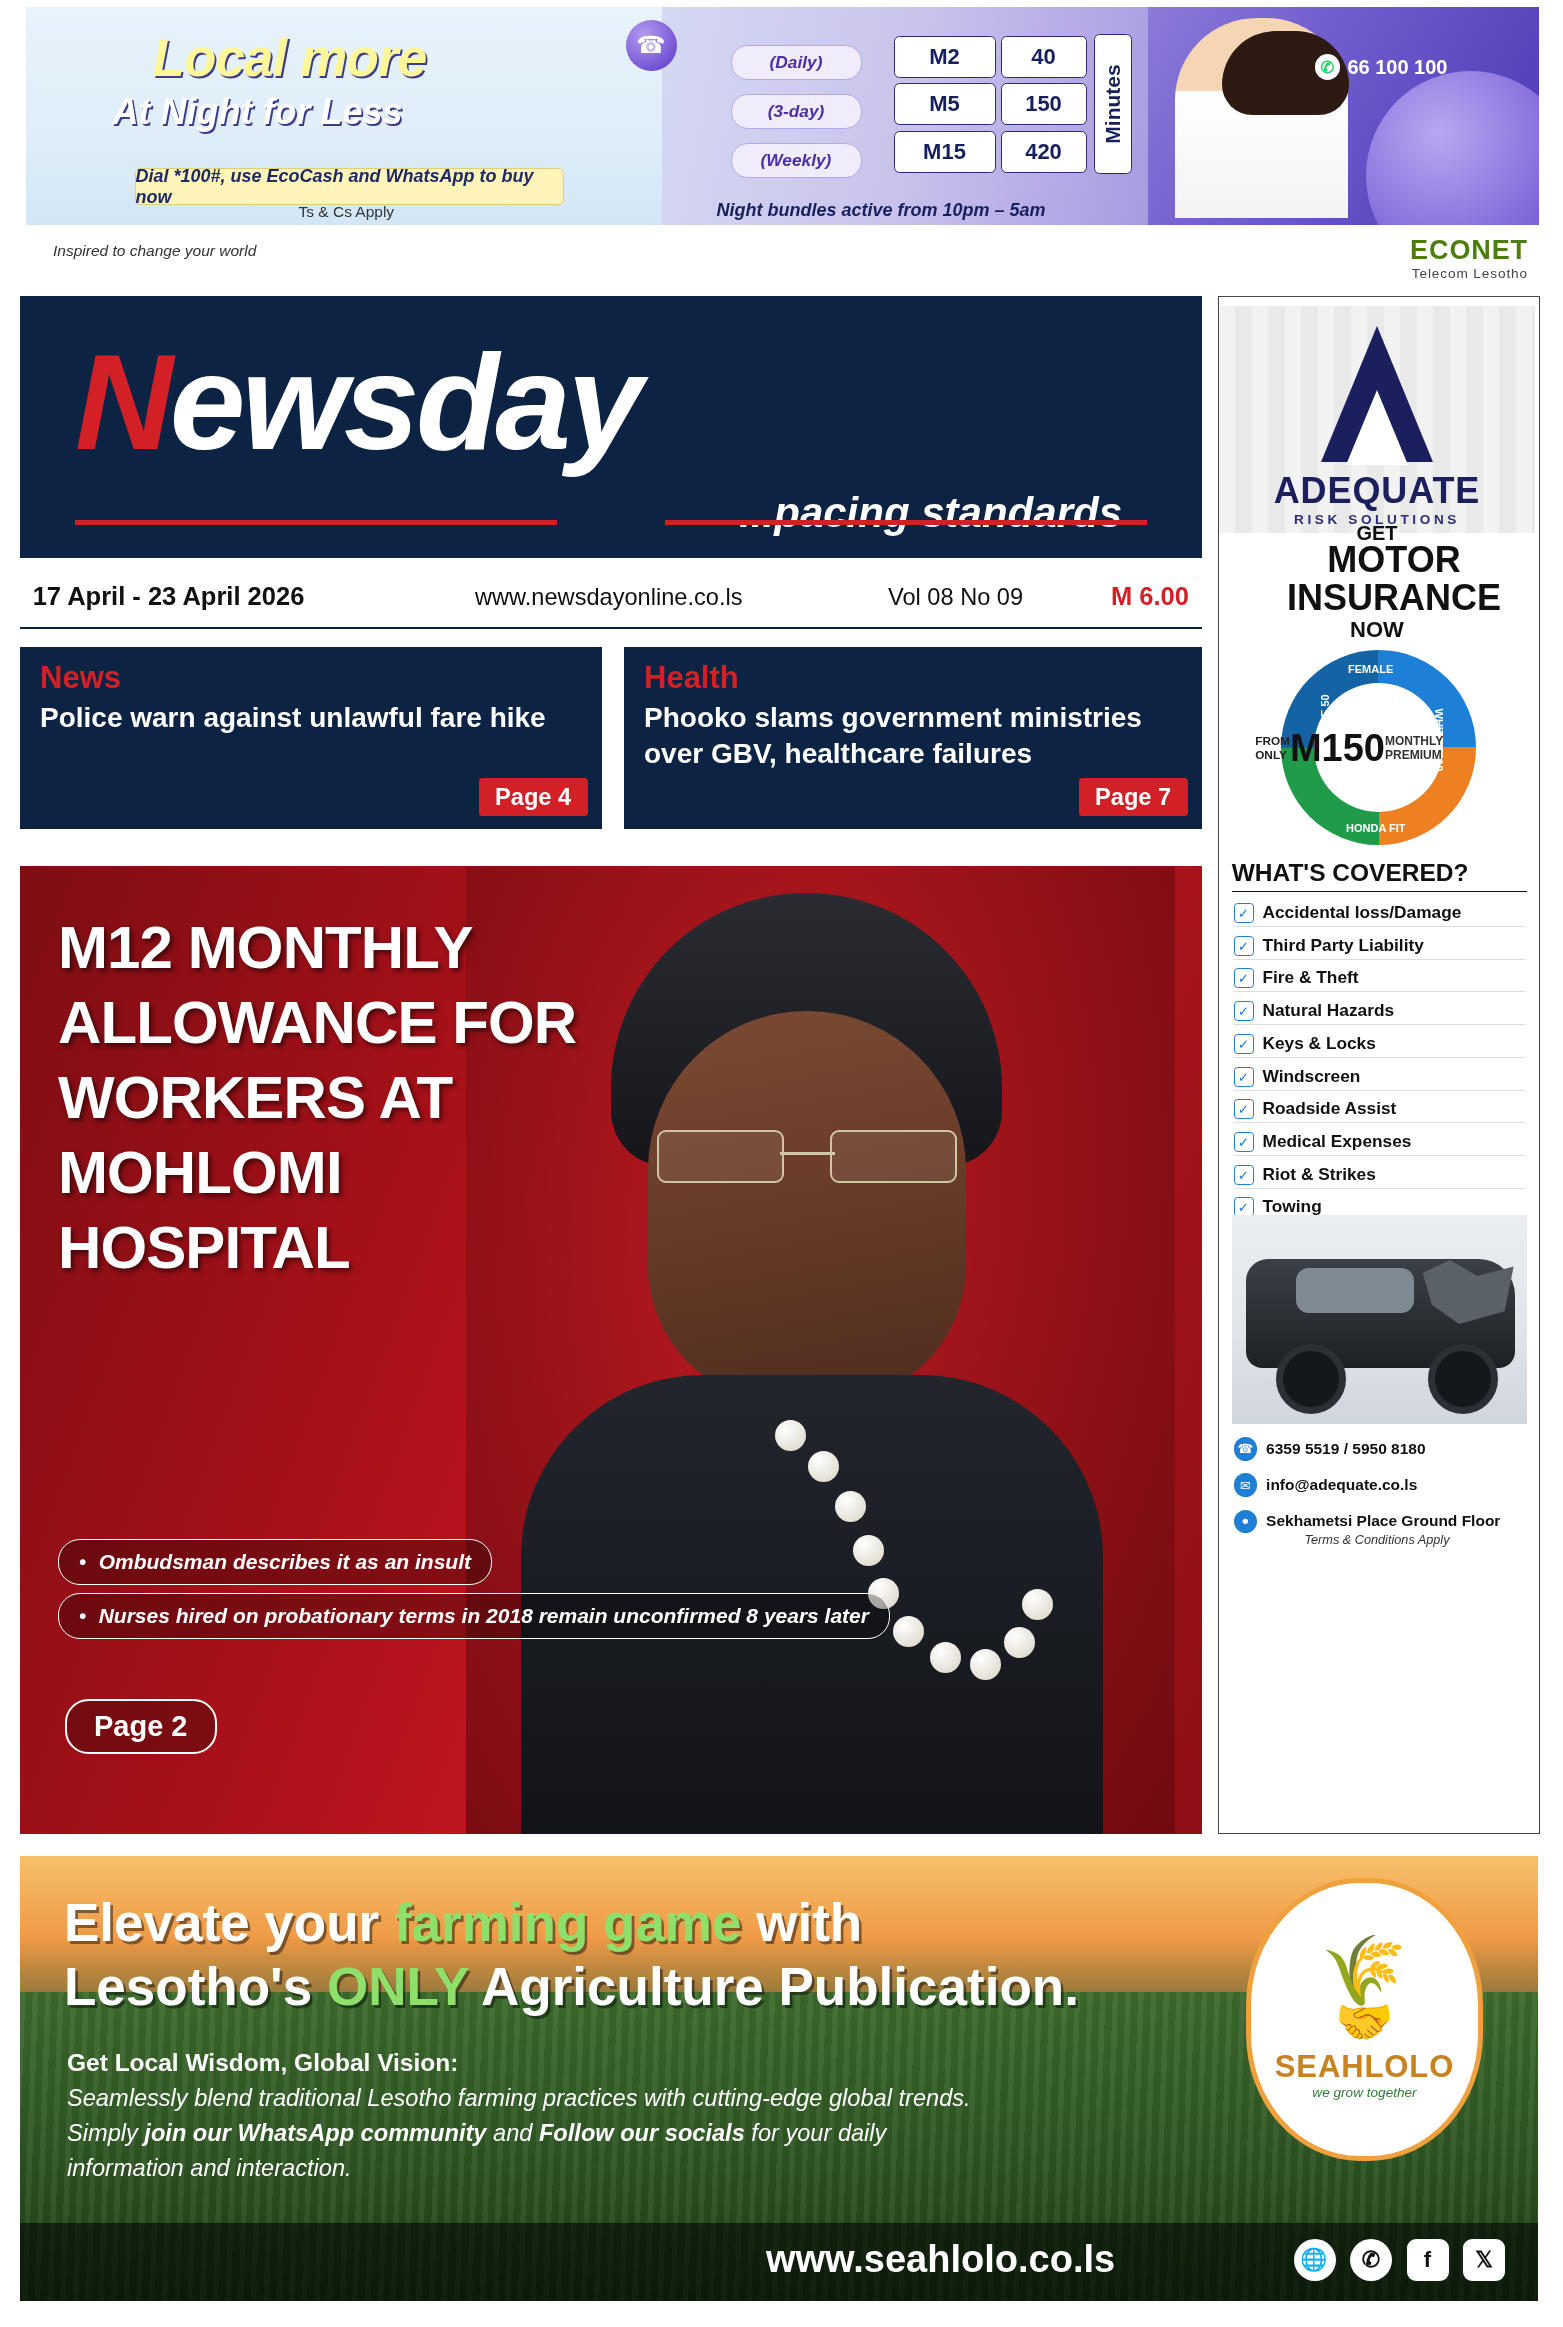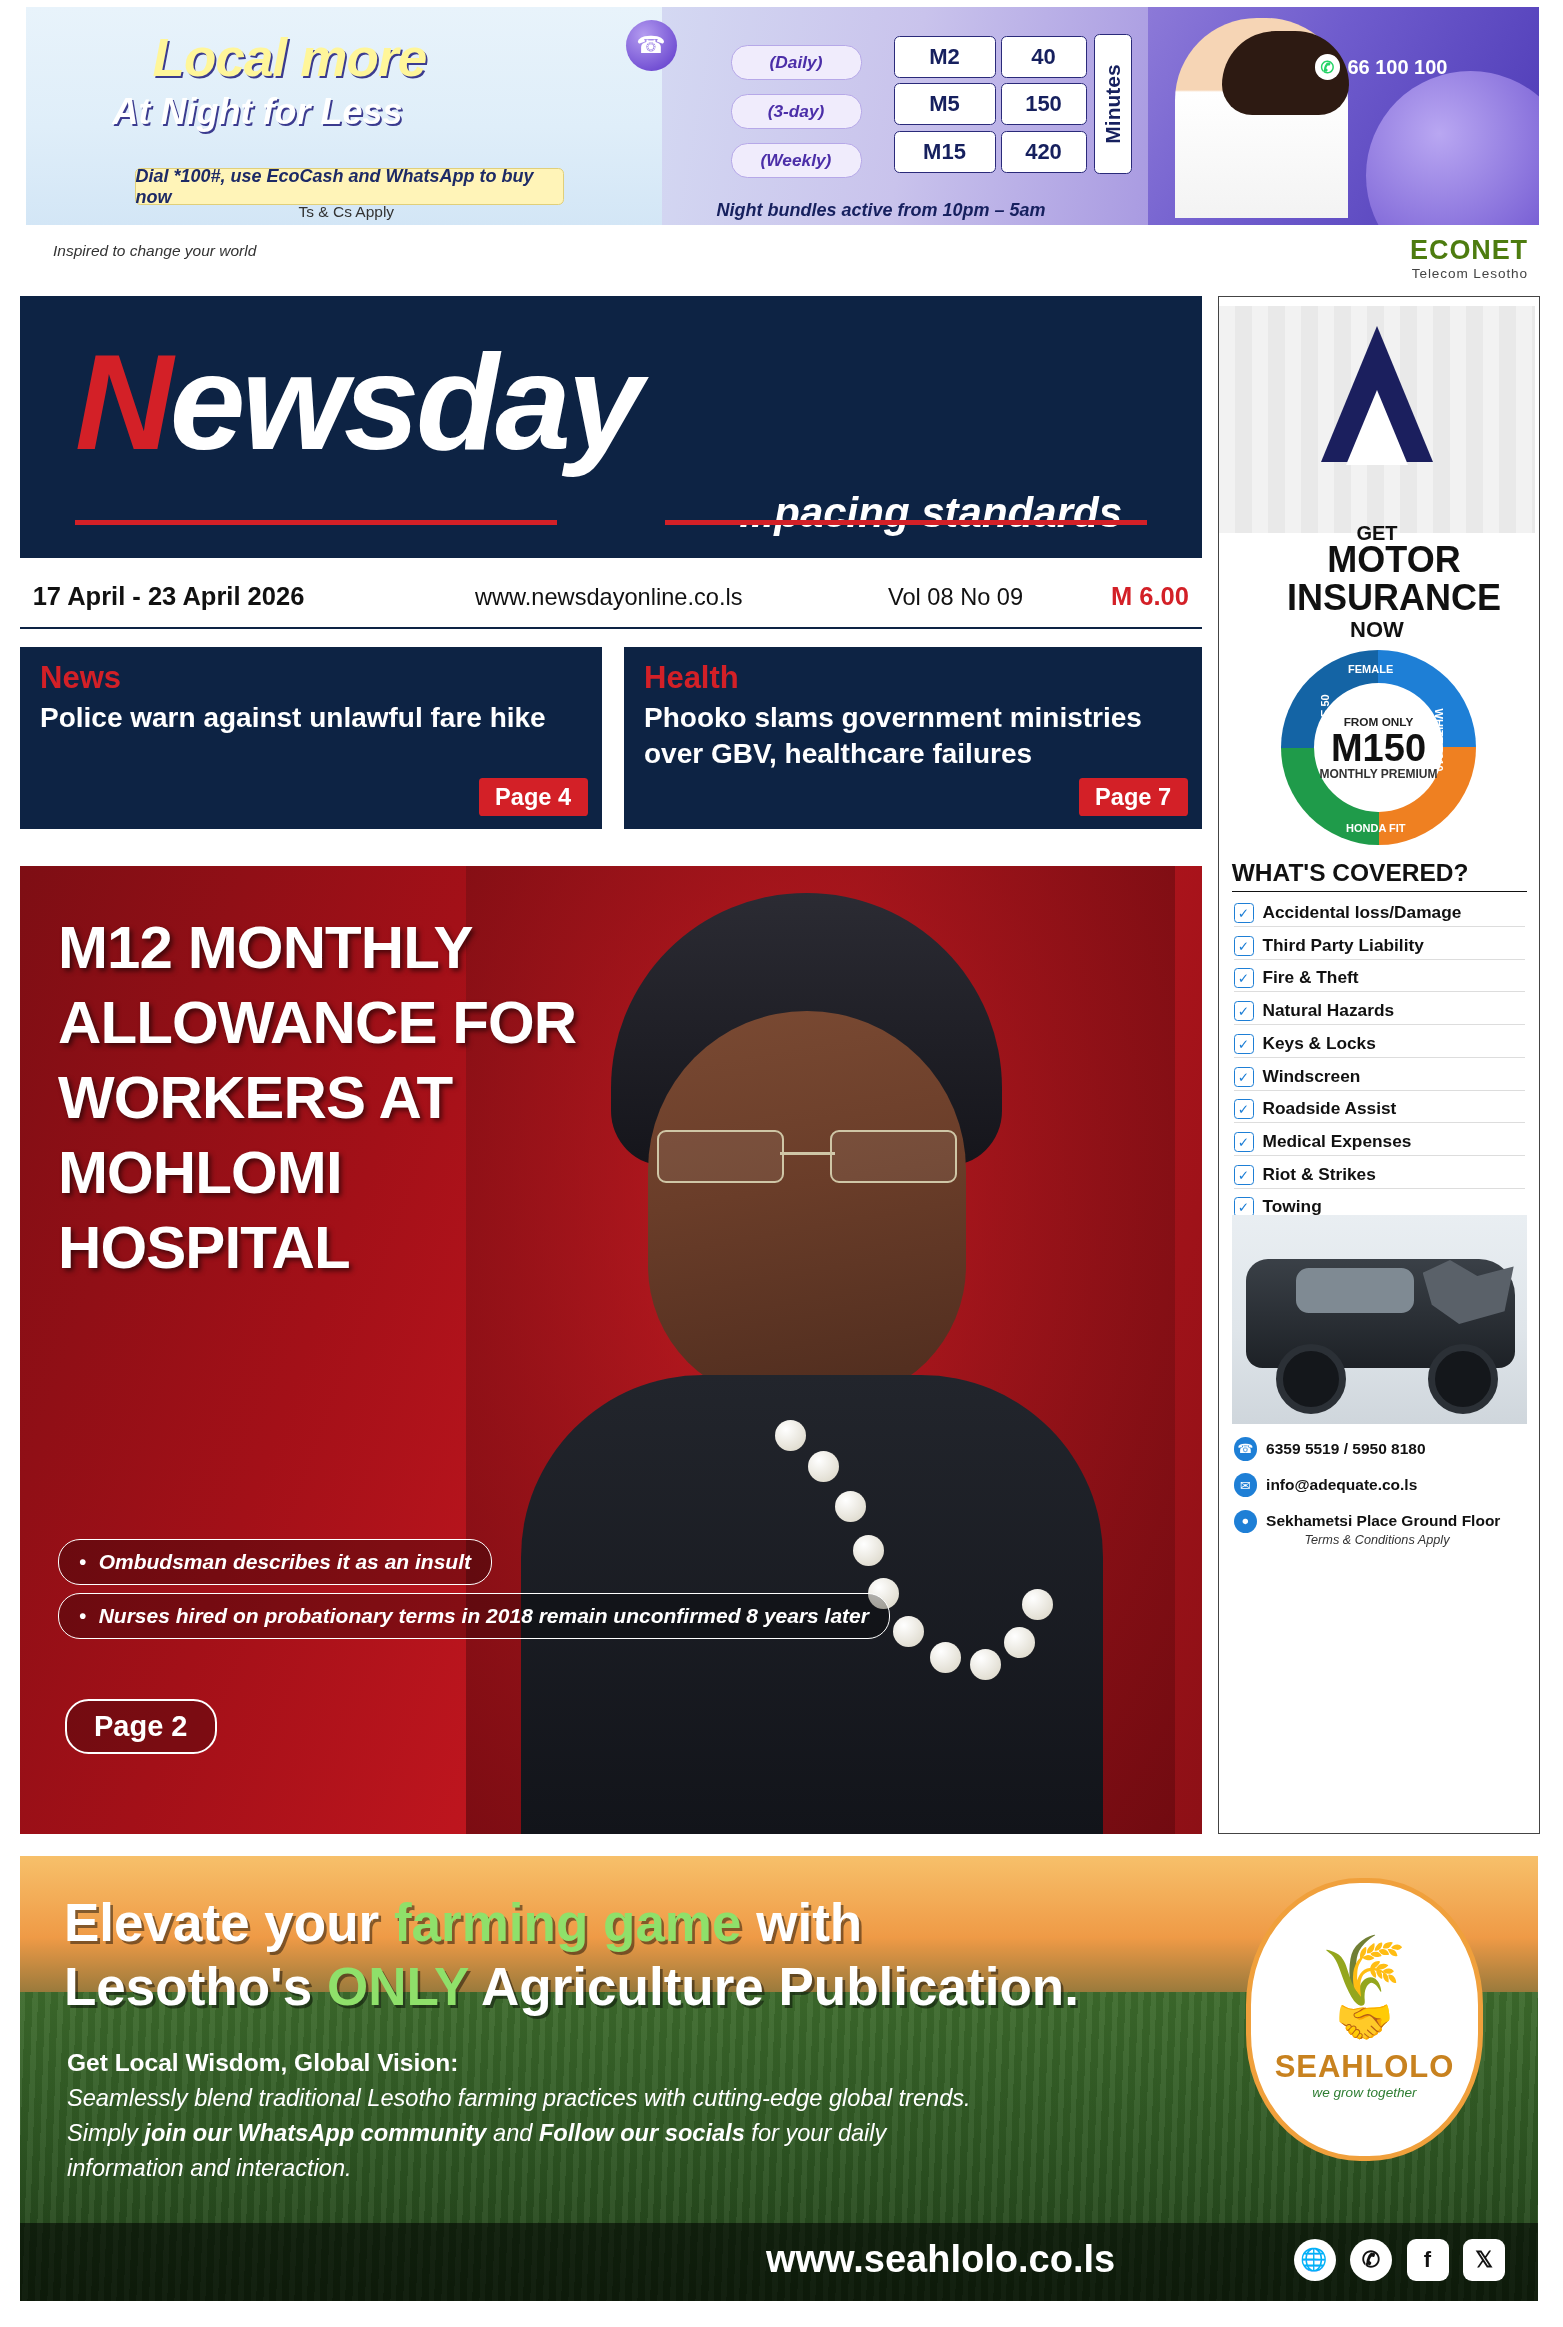--- a/index.html
+++ b/index.html
@@ -220,21 +220,21 @@
   .ad-name small{display:block;font-size:13.6px;letter-spacing:3.6px;color:#2b2f77;}
   .ad-get{position:absolute;left:0;top:225px;width:316px;text-align:center;font-size:20px;font-weight:bold;color:#111;}
   .ad-motor{position:absolute;left:17px;top:244px;width:316px;text-align:center;font-size:36px;font-weight:bold;color:#111;line-height:38px;}
   .ad-now{position:absolute;left:0;top:320px;width:316px;text-align:center;font-size:22px;font-weight:bold;color:#111;}
   .wheel{
     position:absolute;left:62px;top:353px;width:195px;height:195px;border-radius:50%;
     background:conic-gradient(#1e7fd6 0deg 90deg,#ef8021 90deg 180deg,#1f9b4a 180deg 270deg,#1464a5 270deg 360deg);
   }
   .wheel-in{
     position:absolute;left:33px;top:33px;width:129px;height:129px;border-radius:50%;background:#fff;
-    display:flex;flex-direction:column;align-items:center;justify-content:center;
+    display:flex;flex-direction:row;align-items:center;justify-content:flex-end;
   }
   .wheel-in .from{font-size:11.8px;font-weight:bold;color:#222;}
   .wheel-in .amt{font-size:38px;font-weight:bold;color:#111;line-height:38px;}
   .wheel-in .mp{font-size:12px;font-weight:bold;color:#333;}
   .wl{position:absolute;font-size:11px;font-weight:bold;color:#fff;}
   .wl.t{left:67px;top:12.7px;}
   .wl.r{right:5.5px;top:84px;transform:rotate(90deg);}
   .wl.b{left:65px;bottom:11px;}
   .wl.l{left:1.8px;top:80px;transform:rotate(-90deg);}
   .ad-covtitle{
@@ -411,20 +411,24 @@
       <span class="dot">•</span>
       <span>Nurses hired on probationary terms in 2018 remain unconfirmed 8 years later</span>
     </div>
     <div class="lead-page">Page 2</div>
   </div>
 
   <div class="adcol">
     <div class="ad-logo-wrap">
       <div class="ad-tri"></div>
       <div class="ad-tri-inner"></div>
+      <div class="ad-name">
+        <span>ADEQUATE</span>
+        <small>RISK SOLUTIONS</small>
+      </div>
     </div>
     <div class="ad-get">GET</div>
     <div class="ad-motor">MOTOR INSURANCE</div>
     <div class="ad-now">NOW</div>
 
     <div class="wheel">
       <div class="wl t">FEMALE</div>
       <div class="wl r">WHITE 2010</div>
       <div class="wl b">HONDA FIT</div>
       <div class="wl l">DRIVER AGE 50</div>

